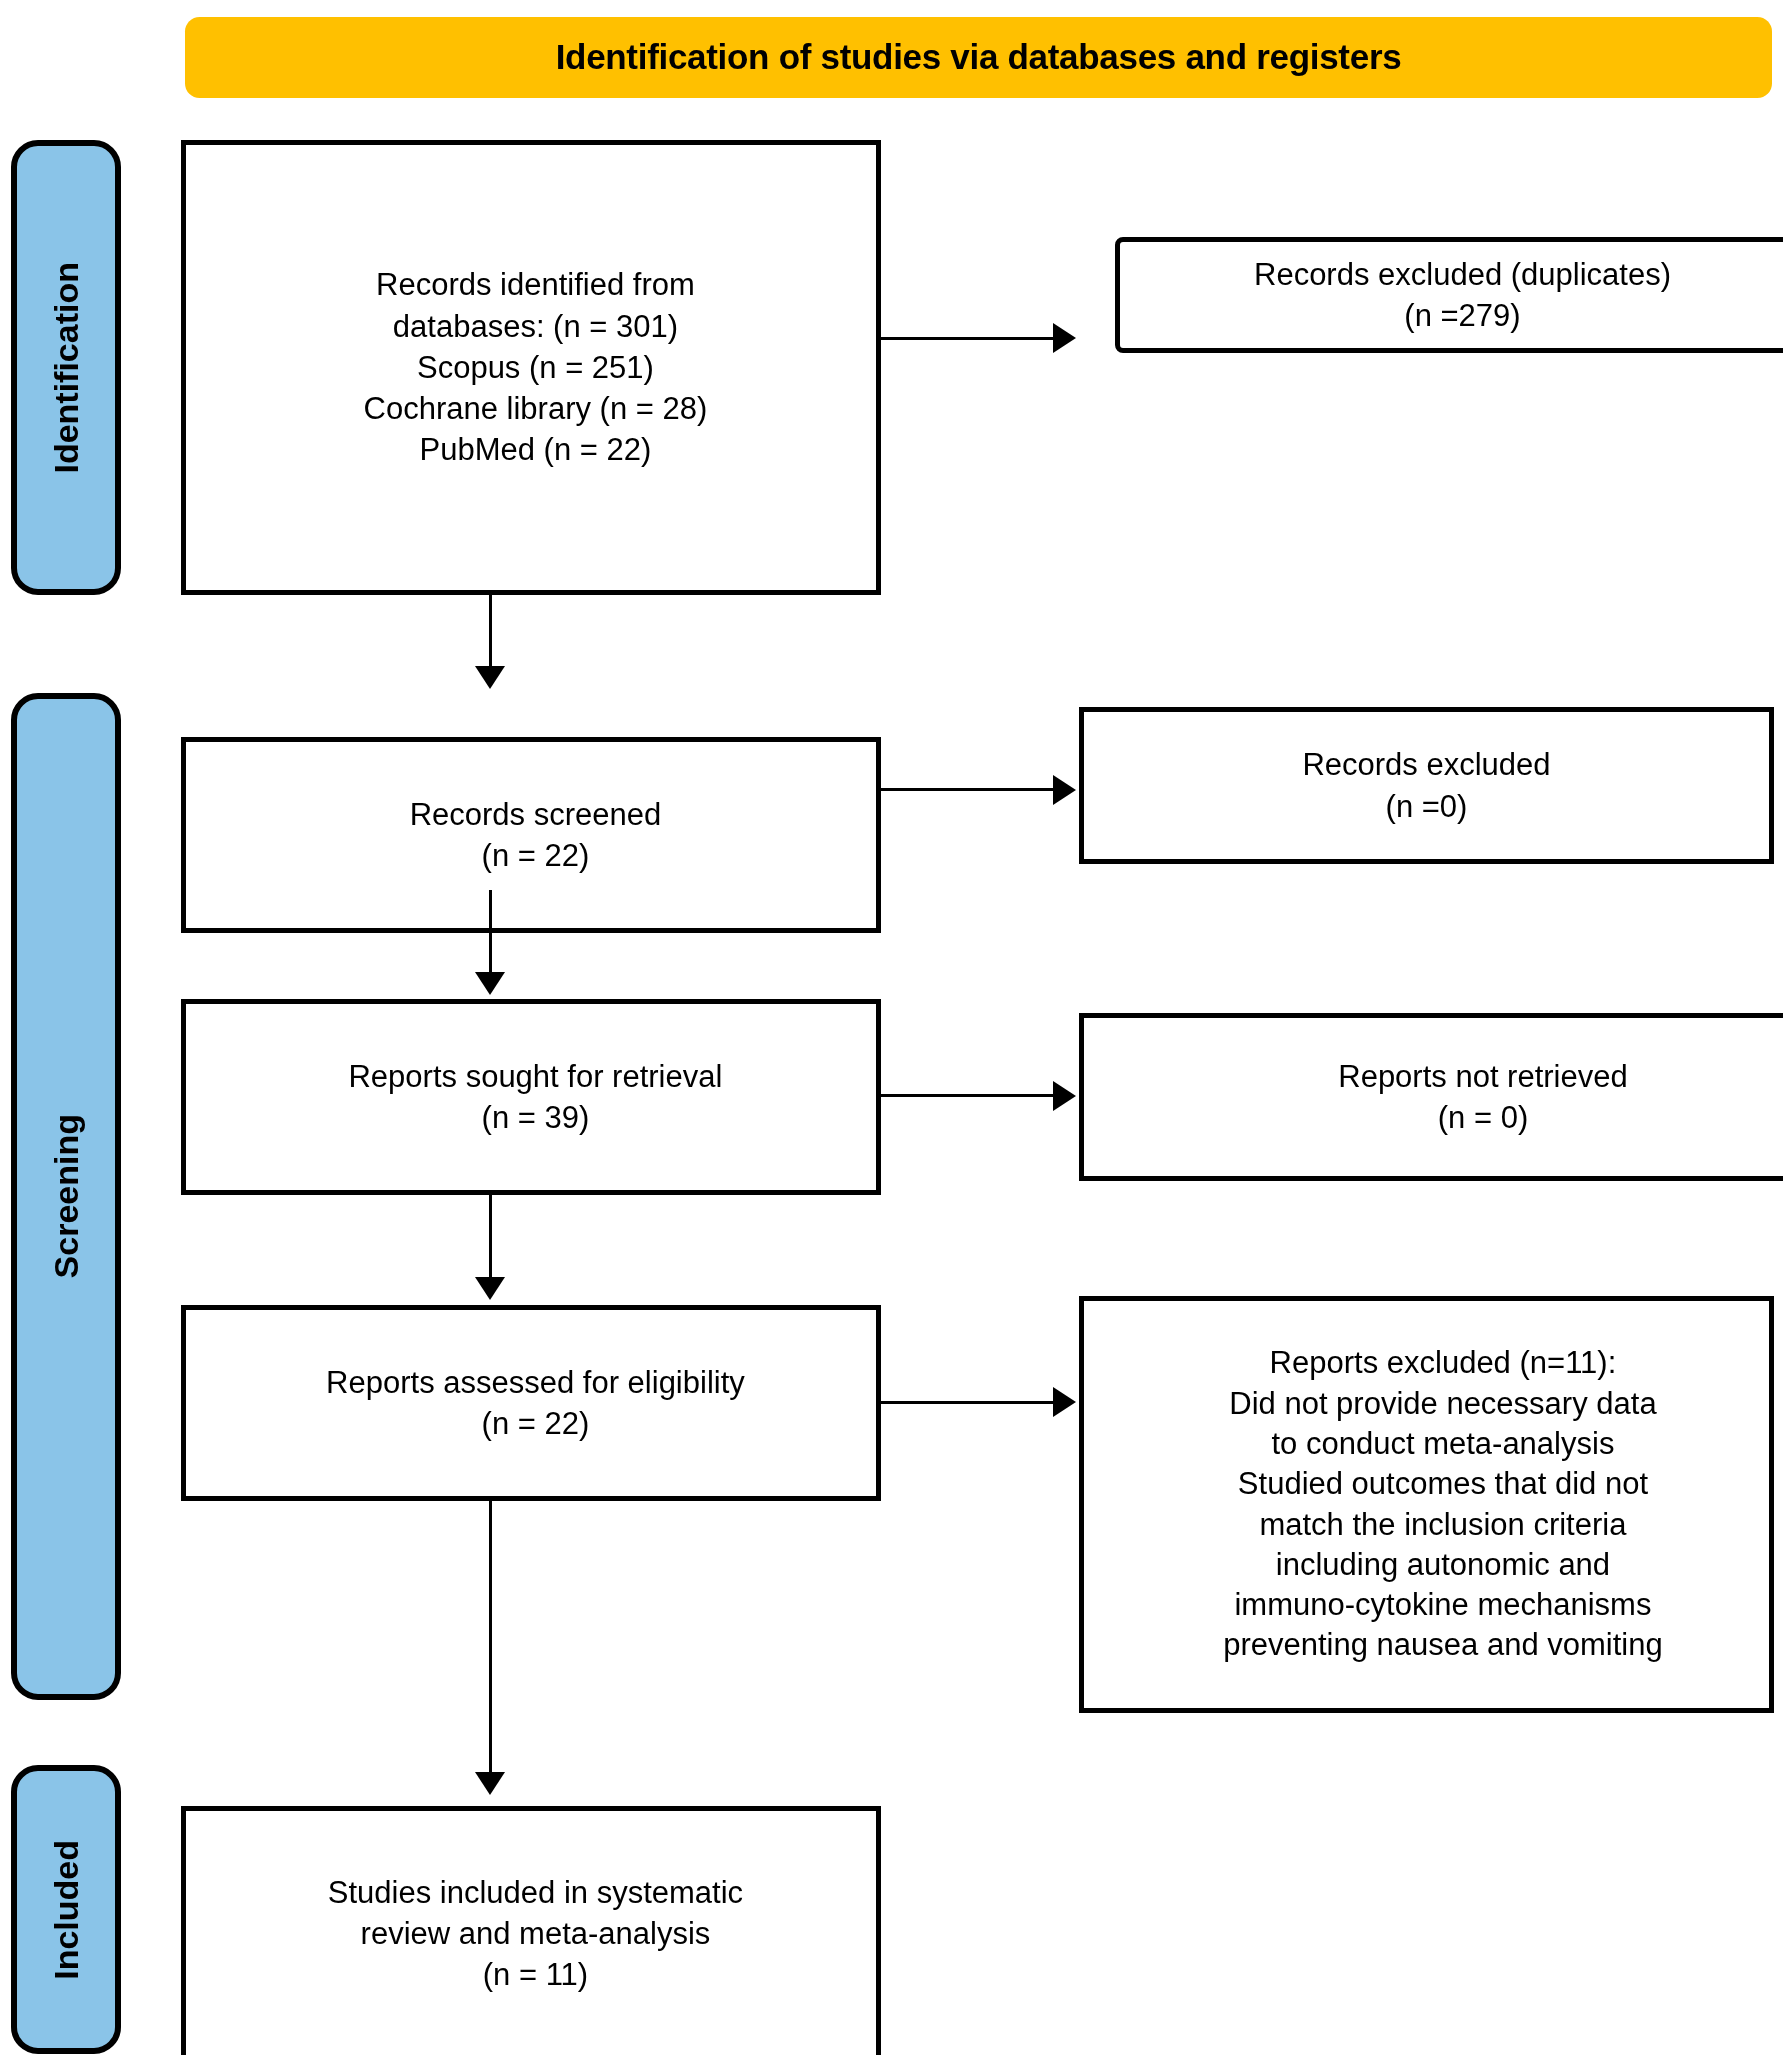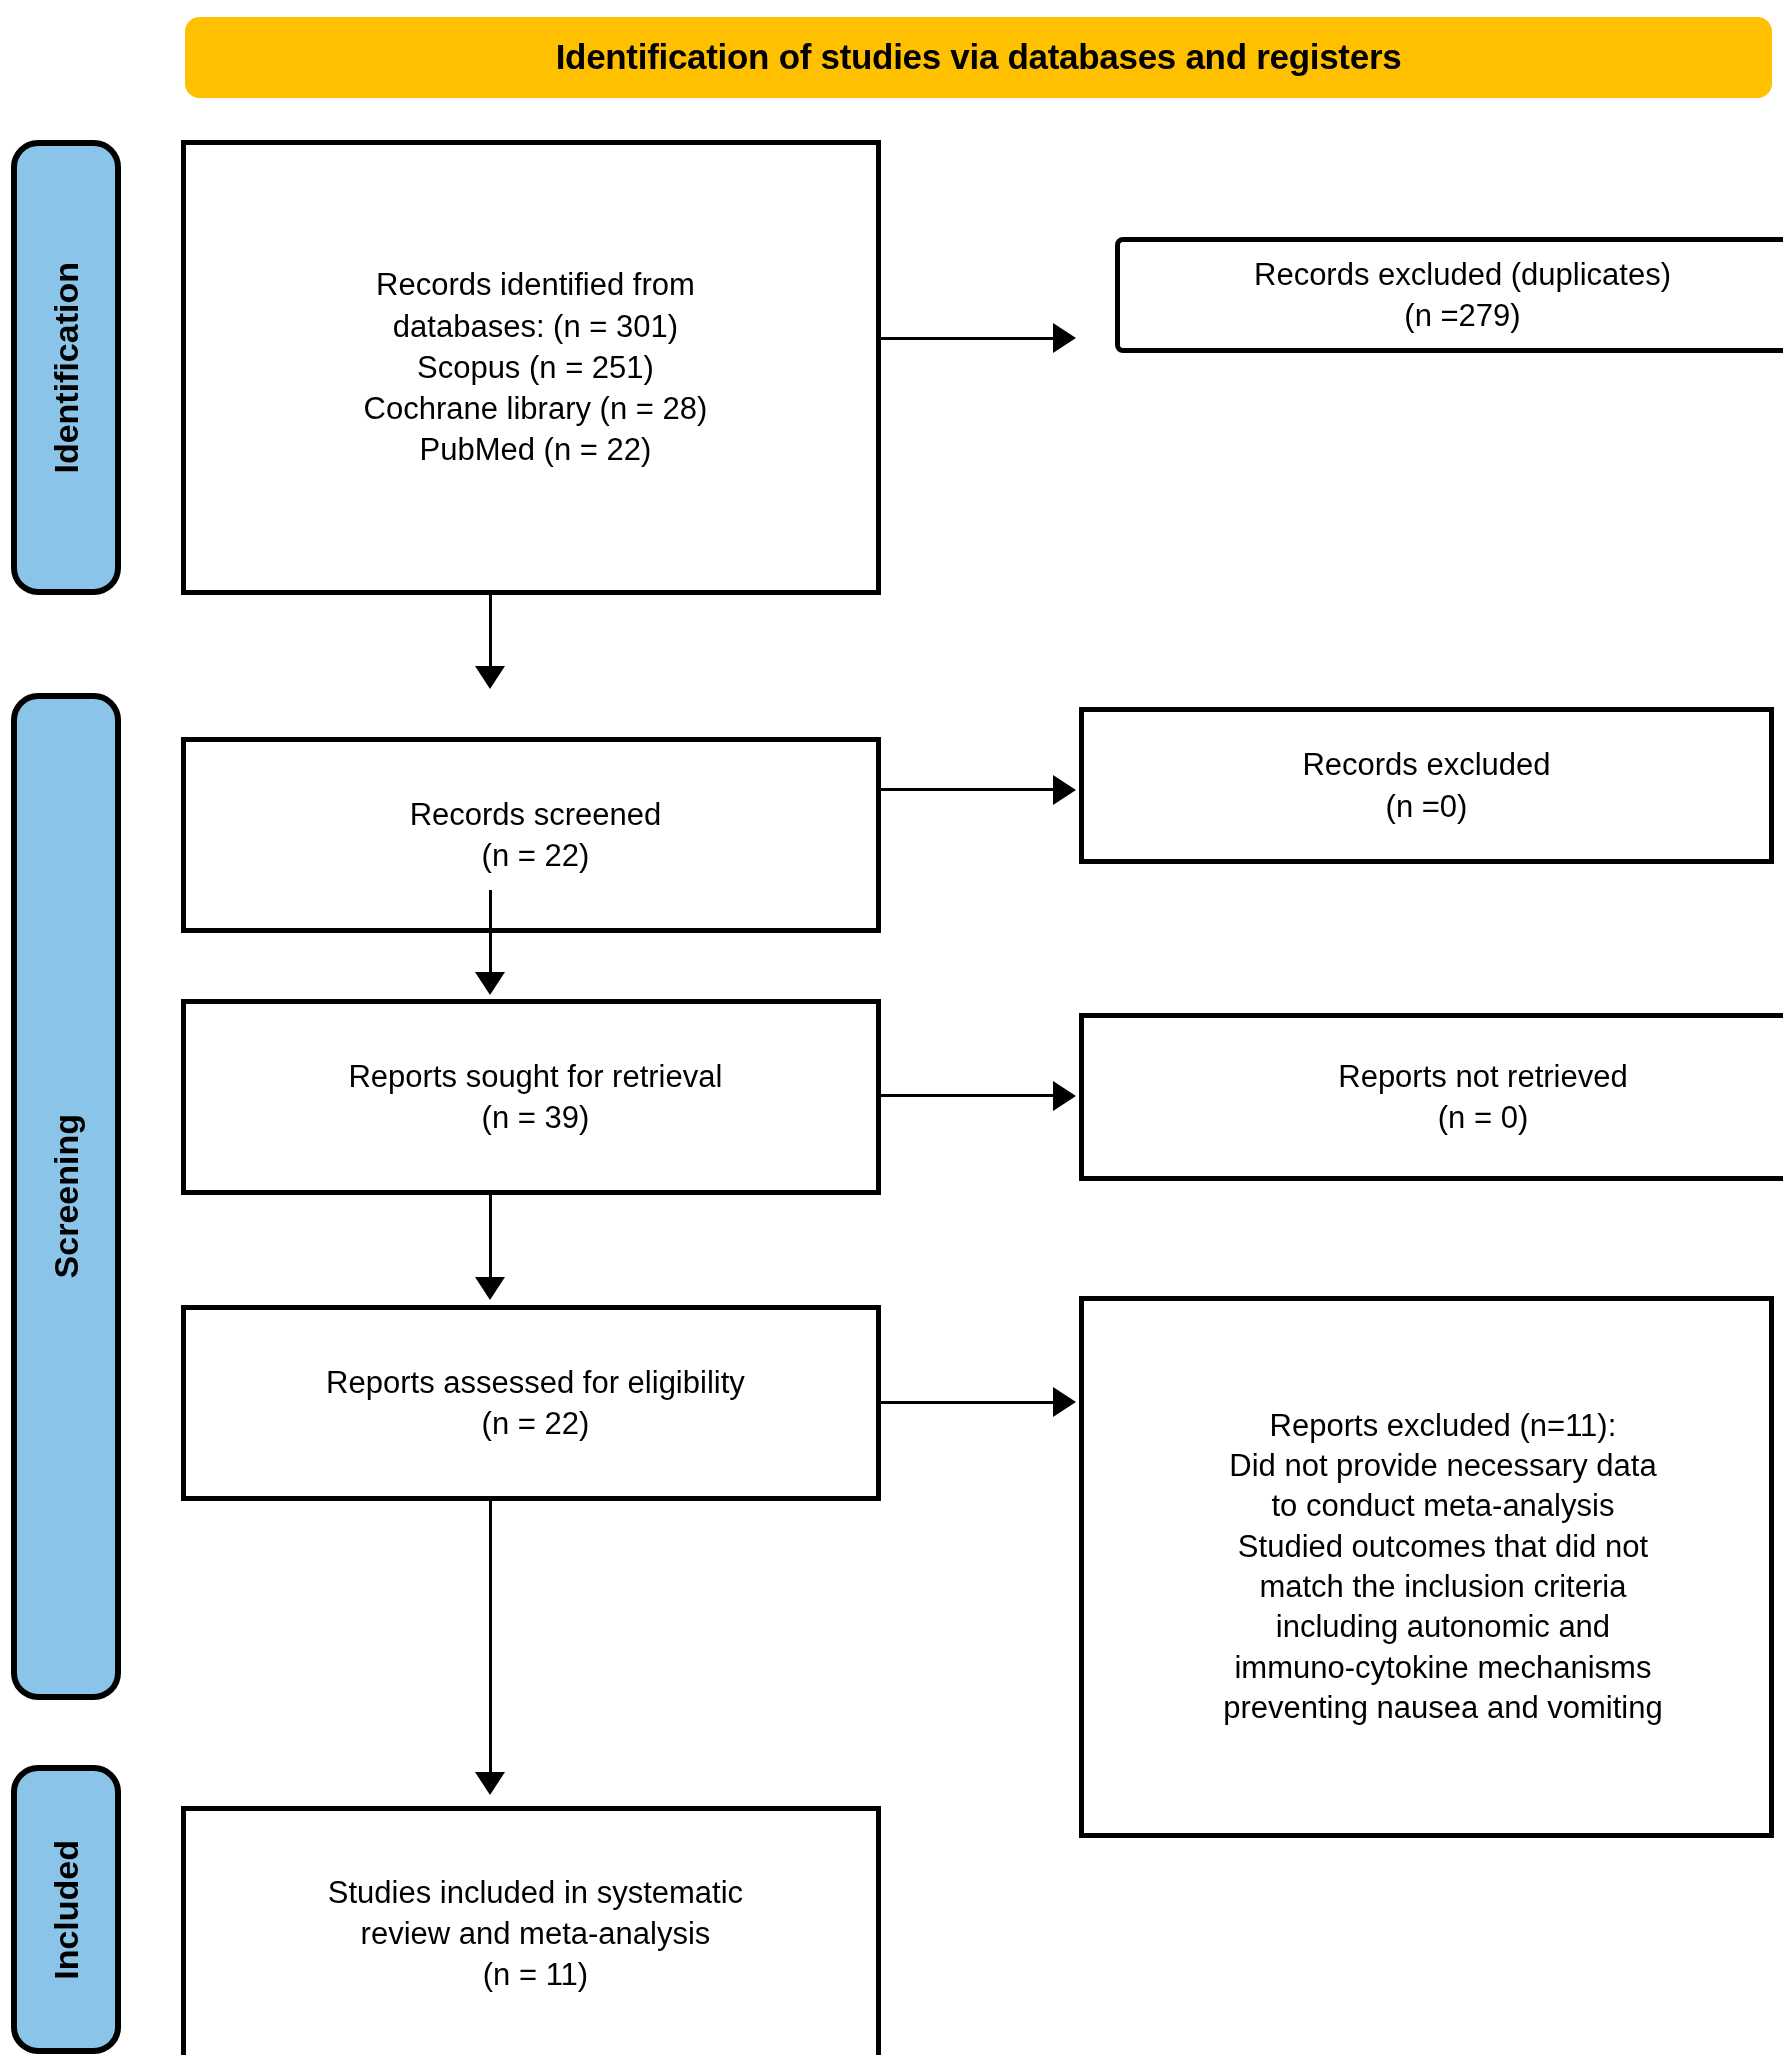--- a/index.html
+++ b/index.html
@@ -100,21 +100,21 @@
   #box-identified   { left: 181px; top: 140px;  width: 700px; height: 455px; }
   #box-screened     { left: 181px; top: 693px; width: 700px; height: 196px; margin-top: 44px; }
   #box-sought       { left: 181px; top: 999px; width: 700px; height: 196px; }
   #box-assessed     { left: 181px; top: 1305px; width: 700px; height: 196px; }
   #box-included     { left: 181px; top: 1786px; width: 700px; height: 255px; margin-top: 20px; }
 
   
   #box-dup-excluded  { left: 1115px; top: 237px;  width: 695px; height: 116px; border-radius: 8px; }
   #box-rec-excluded  { left: 1079px; top: 707px; width: 695px; height: 157px; }
   #box-not-retrieved { left: 1079px; top: 1013px; width: 808px; height: 168px; }
-  #box-rep-excluded  { left: 1079px; top: 1296px; width: 695px; height: 542px; padding-left: 24px; }
+  #box-rep-excluded  { left: 1079px; top: 1296px; width: 695px; height: 417px; padding-left: 24px; }
   #box-rep-excluded .box-text { font-size: 31px; line-height: 1.30; }
 
   
   .conn {
     position: absolute;
     background: #000000;
   }
   .conn-h { height: 3.4px; }
   .conn-v { width: 3.4px; }
 

